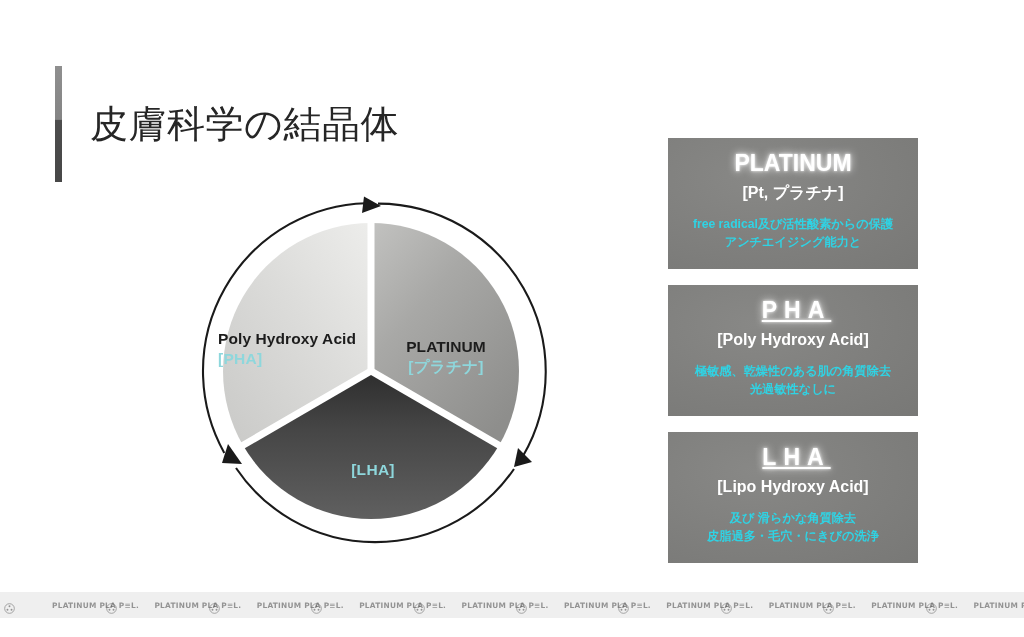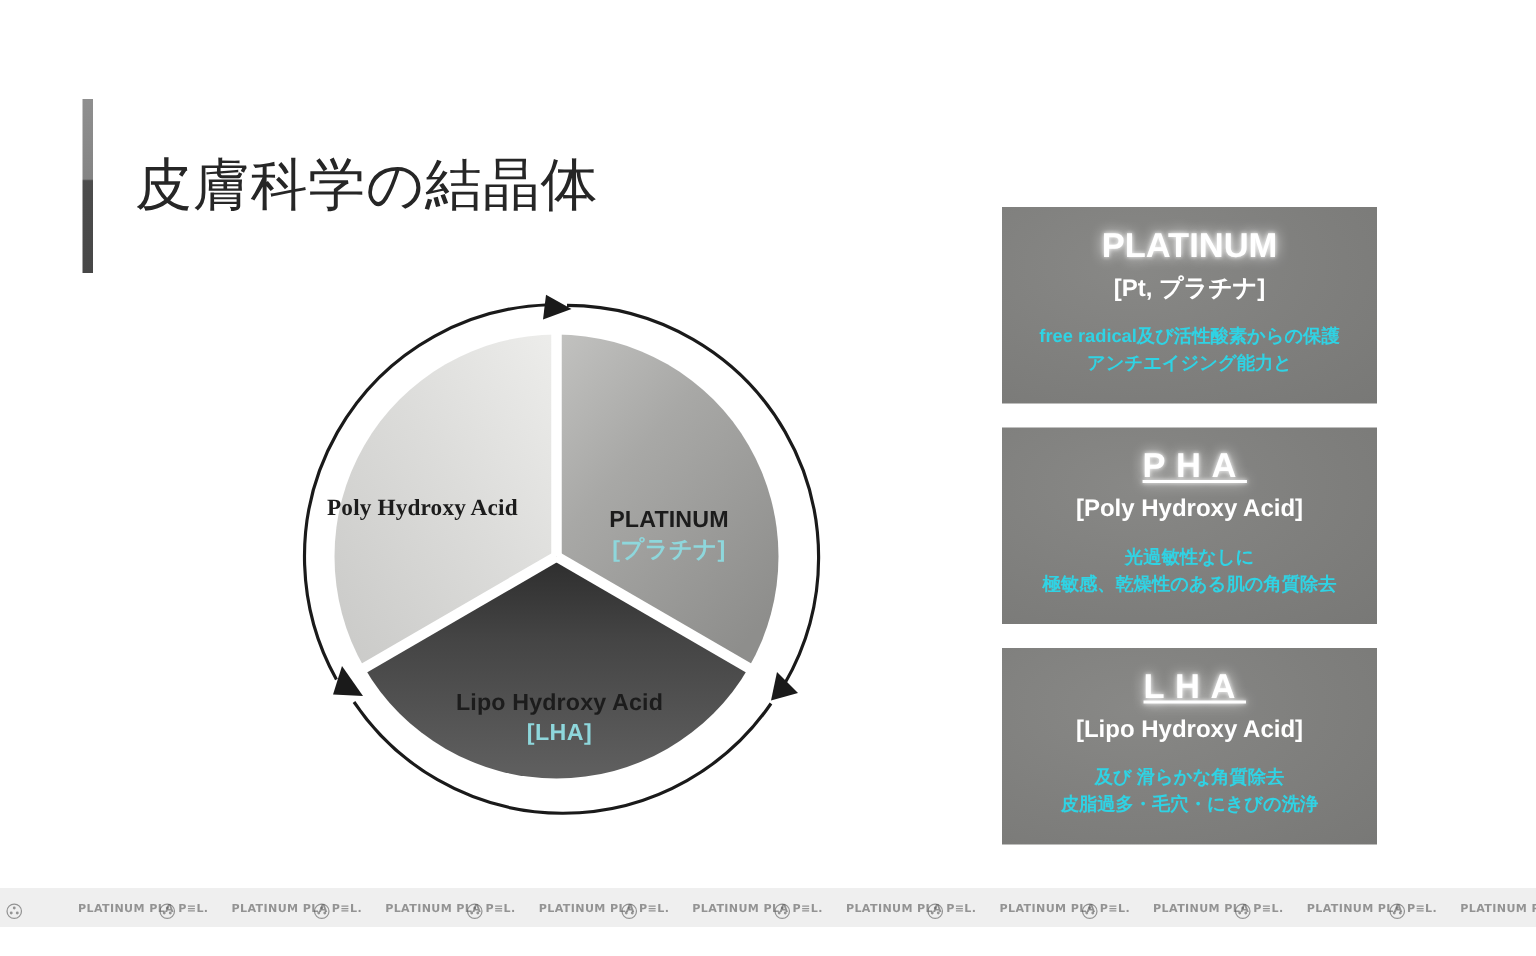--- a/index.html
+++ b/index.html
@@ -93,21 +93,20 @@
     font-weight: 700;
     color: #8ed7dc;
     line-height: 1.3;
     letter-spacing: 0.3px;
   }
   #label-pha {
     left: 22px;
     top: 134px;
     width: 150px;
     text-align: left;
-    font-family: Liberation Serif, serif;
   }
   #label-platinum {
     left: 170px;
     top: 142px;
     width: 160px;
     text-align: center;
   }
   #label-lha {
     left: 62px;
     top: 264px;
@@ -261,50 +260,50 @@
         <polygon points="168,0.5 185,10 166,17"></polygon>
 
         <polygon points="322,252 336,266 318,271"></polygon>
 
         <polygon points="32,248 46,268 26,267"></polygon>
       </g>
     </svg>
 
     <div class="slice-label" id="label-pha">
       <div class="en">Poly Hydroxy Acid</div>
+      <div class="jp">[PHA]</div>
     </div>
 
     <div class="slice-label" id="label-platinum">
       <div class="en">PLATINUM</div>
       <div class="jp">[プラチナ]</div>
     </div>
 
     <div class="slice-label" id="label-lha">
-      <div class="en">Lipo Hydroxy Acid</div>
       <div class="jp">[LHA]</div>
     </div>
   </div>
 
   <div id="panels">
 
     <div class="panel">
       <div class="panel-title">PLATINUM</div>
       <div class="panel-sub">[Pt, プラチナ]</div>
       <div class="panel-desc">
         <div>free radical及び活性酸素からの保護</div>
         <div>アンチエイジング能力と</div>
       </div>
     </div>
 
     <div class="panel">
       <div class="panel-title spaced">PHA</div>
       <div class="panel-sub">[Poly Hydroxy Acid]</div>
       <div class="panel-desc">
+        <div>極敏感、乾燥性のある肌の角質除去</div>
         <div>光過敏性なしに</div>
-        <div>極敏感、乾燥性のある肌の角質除去</div>
       </div>
     </div>
 
     <div class="panel">
       <div class="panel-title spaced">LHA</div>
       <div class="panel-sub">[Lipo Hydroxy Acid]</div>
       <div class="panel-desc">
         <div>及び 滑らかな角質除去</div>
         <div>皮脂過多・毛穴・にきびの洗浄</div>
       </div>

